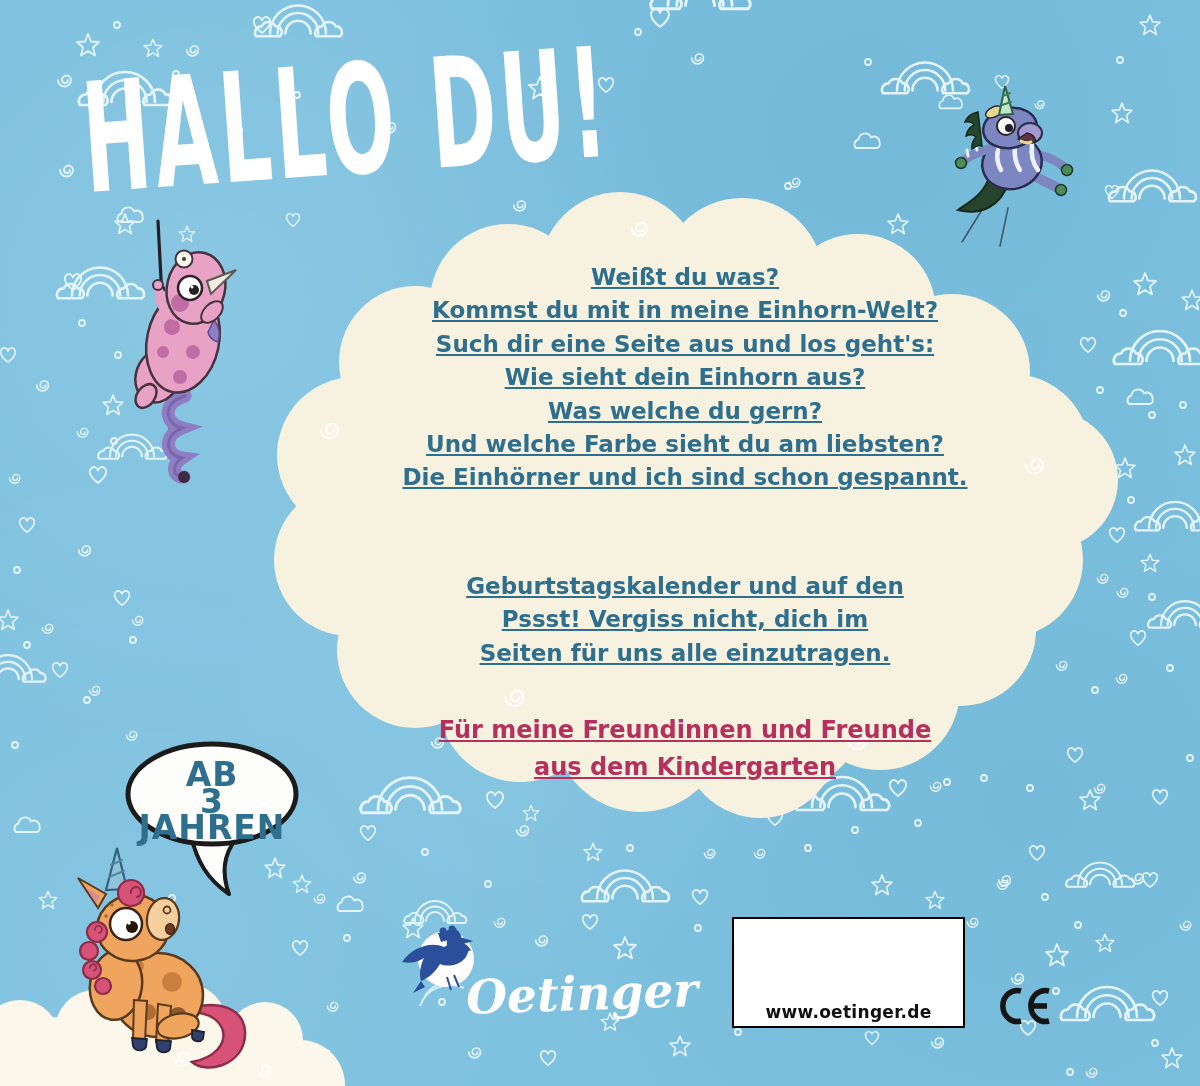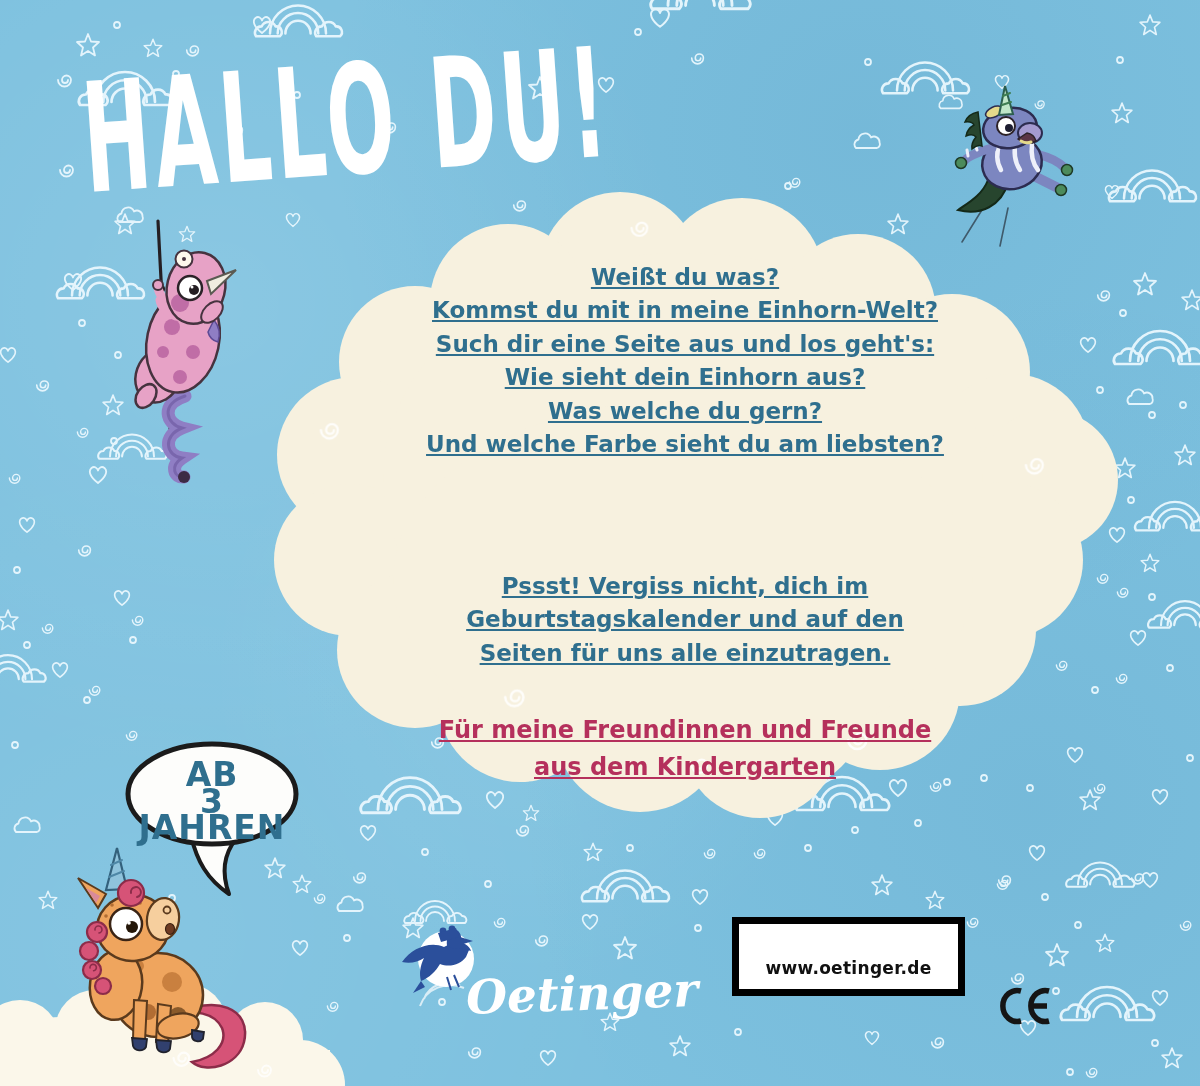--- a/index.html
+++ b/index.html
@@ -26,23 +26,23 @@
   .reminder{top:570px;font-size:23px;line-height:33.4px;}
   .dedication{top:712px;font-size:24px;line-height:37px;color:var(--accent,#b5305c);}
 
   .badge-text{position:absolute;left:128px;top:762px;width:168px;text-align:center;
     color:var(--ink,#2f6f8e);font-weight:bold;font-size:33px;line-height:26.5px;letter-spacing:1px;}
 
   .logo-word{position:absolute;left:466px;top:966px;color:#fff;
     font-family:"DejaVu Serif",serif;font-style:italic;font-weight:bold;
     font-size:47px;transform:rotate(-2deg);}
 
-  .site-box{position:absolute;left:732px;top:917px;width:233px;height:79px;
-    background:#fff;border:7px solid #000000;box-sizing:border-box;
-    display:flex;align-items:flex-end;justify-content:center;padding-bottom:11px;}
+  .site-box{position:absolute;left:732px;top:917px;width:233px;height:111px;
+    background:#fff;border:2px solid #000000;box-sizing:border-box;
+    display:flex;align-items:flex-end;justify-content:center;padding-bottom:4px;}
   .site-url{font-size:17px;font-weight:bold;color:#111;letter-spacing:.3px;}
 
   .ce-wrap{position:absolute;left:996px;top:984px;width:70px;height:42px;}
   .sr-only{position:absolute;width:1px;height:1px;overflow:hidden;clip:rect(0 0 0 0);}
 </style>
 </head>
 <body>
 
 <div class="stage">
 
@@ -425,25 +425,26 @@
 
 <div class="title">HALLO DU!</div>
 
 <div class="cloud-text intro">
   <div>Weißt du was?</div>
   <div>Kommst du mit in meine Einhorn-Welt?</div>
   <div>Such dir eine Seite aus und los geht's:</div>
   <div>Wie sieht dein Einhorn aus?</div>
   <div>Was welche du gern?</div>
   <div>Und welche Farbe sieht du am liebsten?</div>
+  <div>Die Einhörner und ich sind schon gespannt.</div>
 </div>
 
 <div class="cloud-text reminder">
+  <div>Geburtstagskalender und auf den</div>
   <div>Pssst! Vergiss nicht, dich im</div>
-  <div>Geburtstagskalender und auf den</div>
   <div>Seiten für uns alle einzutragen.</div>
 </div>
 
 <div class="cloud-text dedication">
   <div>Für meine Freundinnen und Freunde</div>
   <div>aus dem Kindergarten</div>
 </div>
 
 <div class="badge-text">
   <div>AB</div>

